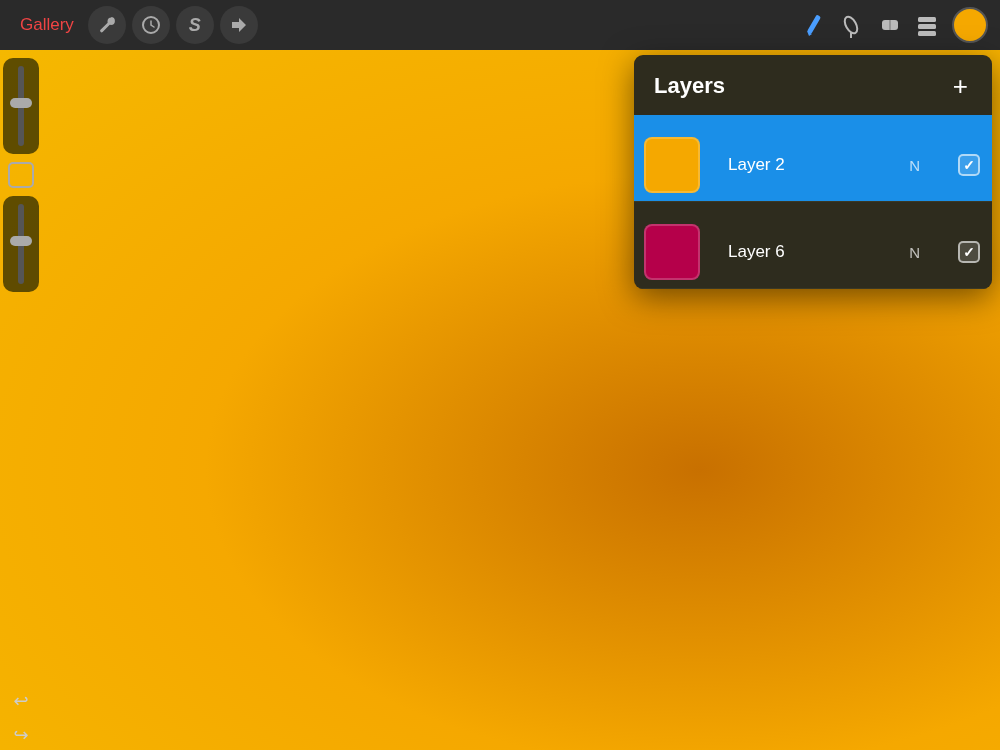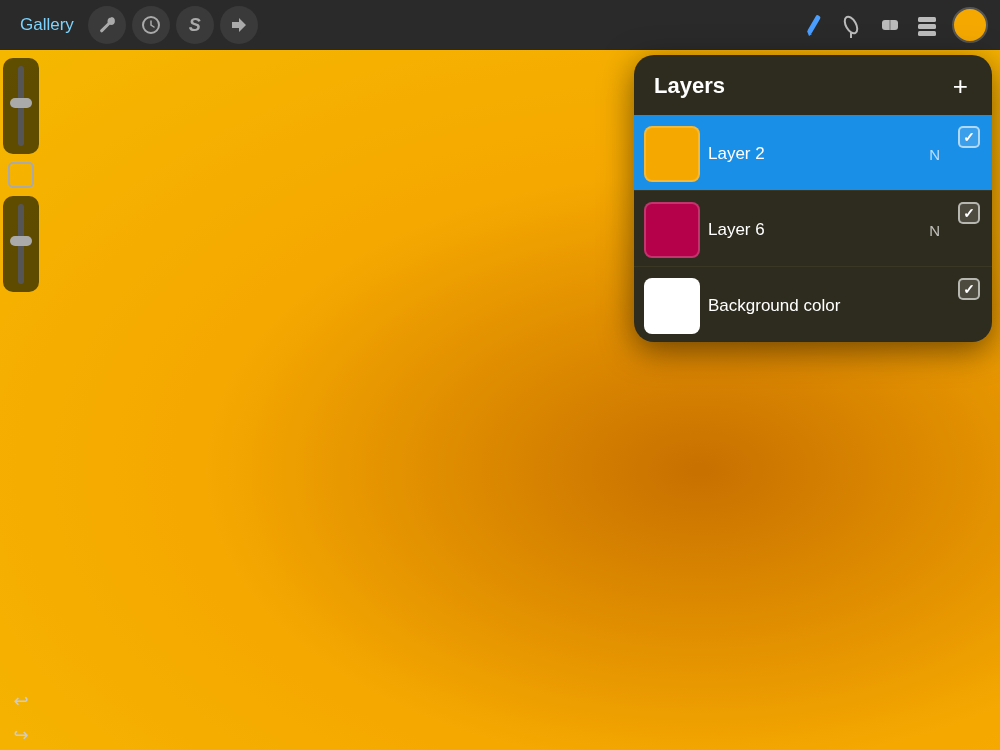--- a/index.html
+++ b/index.html
@@ -21,21 +21,21 @@
       align-items: center;
       padding: 0 12px;
       z-index: 100;
     }
     .toolbar-left {
       display: flex;
       align-items: center;
       gap: 6px;
     }
     .gallery-btn {
-      color: #7dd3fc;
+      color: #ef4444;
       font-size: 17px;
       font-weight: 500;
       background: none;
       border: none;
       cursor: pointer;
       padding: 6px 8px;
     }
     .tool-btn {
       width: 38px;
       height: 38px;
@@ -138,21 +138,21 @@
       padding: 4px;
     }
 
     
     .layers-panel {
       position: absolute;
       top: 55px;
       right: 8px;
       width: 358px;
       background: #2e2c1e;
-      border-radius: 20px;
+      border-radius: 9px;
       padding: 0;
       overflow: hidden;
       z-index: 200;
       box-shadow: 0 8px 32px rgba(0,0,0,0.5);
     }
     .layers-header {
       display: flex;
       align-items: center;
       justify-content: space-between;
       padding: 18px 20px 16px 20px;
@@ -168,22 +168,23 @@
       color: #fff;
       font-size: 26px;
       cursor: pointer;
       line-height: 1;
       padding: 0 4px;
     }
 
     
     .layer-row {
       display: flex;
-      padding: 11px 12px 8px 10px;
-      gap: 8px;
+      align-items: center;
+      padding: 22px 12px 8px 10px;
+      gap: 28px;
       border-bottom: 1px solid #3a3825;
     }
     .layer-row.active {
       background: #1a8fe8;
       border-radius: 0;
     }
     .layer-thumb {
       width: 56px;
       height: 56px;
       border-radius: 8px;
@@ -332,21 +333,13 @@
 
   <div class="layer-row">
     <div class="layer-thumb" style="background:#b5004a;"></div>
     <div class="layer-info">
       <span class="layer-name">Layer 6</span>
       <span class="layer-mode">N</span>
     </div>
     <div class="layer-checkbox checked"></div>
   </div>
 
-  <div class="layer-row" style="border-bottom:none;">
-    <div class="layer-thumb" style="background:#ffffff;"></div>
-    <div class="layer-info">
-      <span class="layer-name">Background color</span>
-      <span class="layer-mode"></span>
-    </div>
-    <div class="layer-checkbox checked"></div>
-  </div>
 </div>
 
 </body></html>

